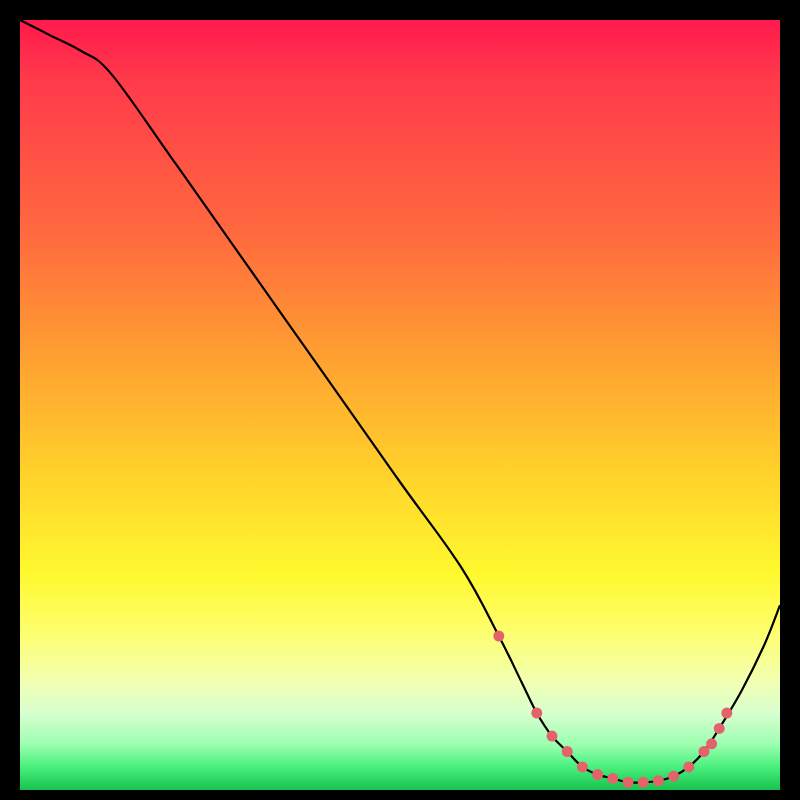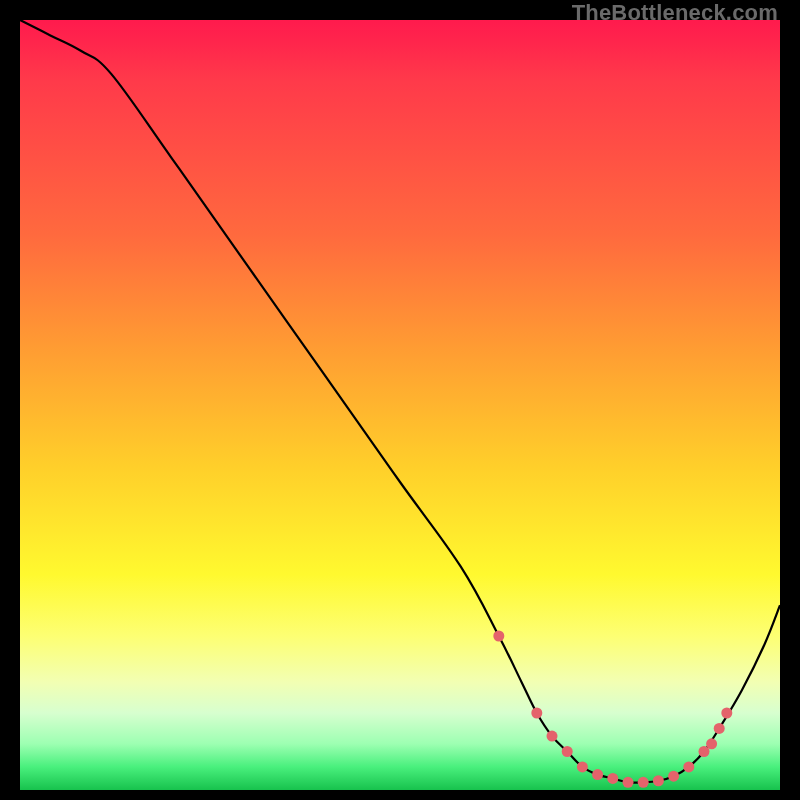--- a/index.html
+++ b/index.html
@@ -78,14 +78,13 @@
           <circle cx="638.4" cy="760.76" r="5.5" fill="#e4636b"></circle>
           <circle cx="653.6" cy="756.14" r="5.5" fill="#e4636b"></circle>
           <circle cx="668.8" cy="746.9" r="5.5" fill="#e4636b"></circle>
           <circle cx="684" cy="731.5" r="5.5" fill="#e4636b"></circle>
           <circle cx="691.6" cy="723.8" r="5.5" fill="#e4636b"></circle>
           <circle cx="699.2" cy="708.4" r="5.5" fill="#e4636b"></circle>
           <circle cx="706.8000000000001" cy="693" r="5.5" fill="#e4636b"></circle>
         </g>
     </svg>
   </div>
-  <div class="watermark">TheBottleneck.com</div>
 </div>
 
 </body></html>

